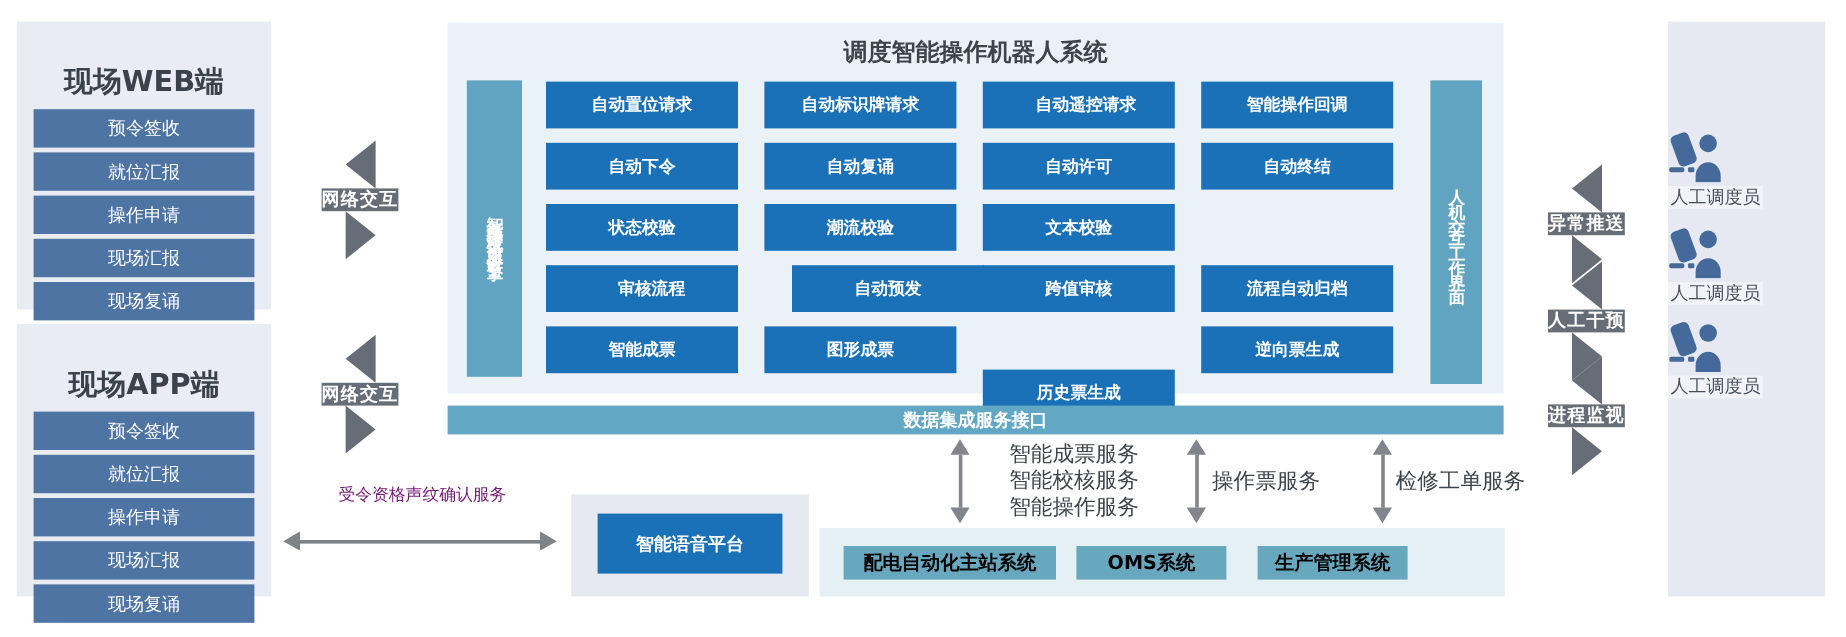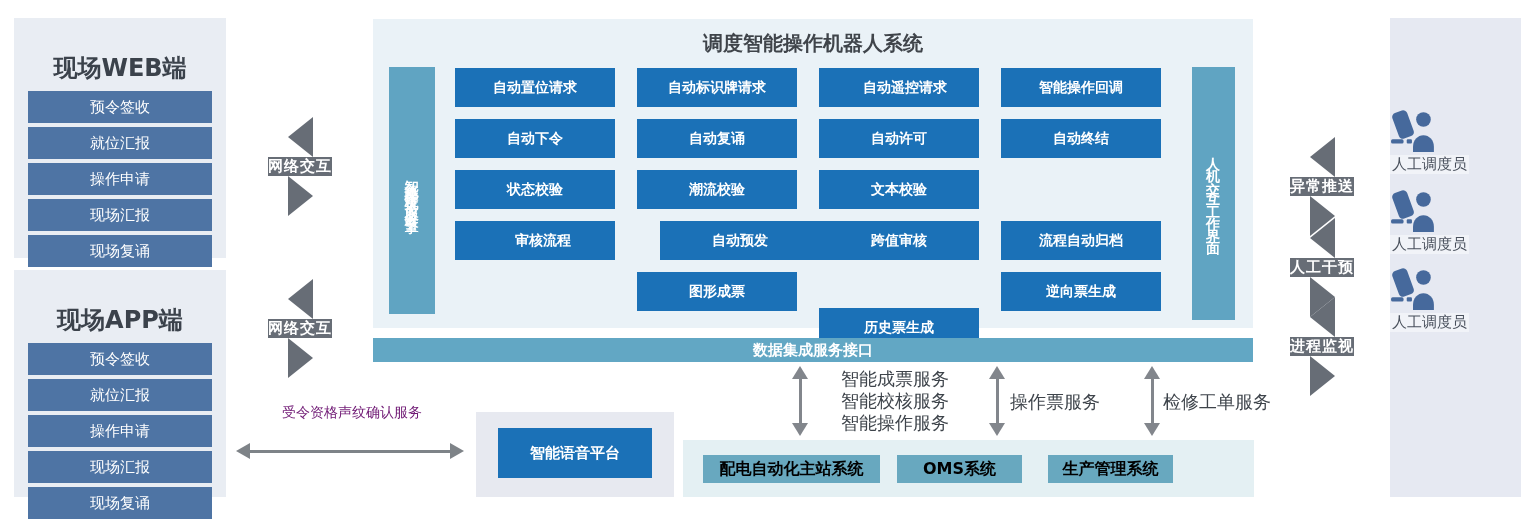--- a/index.html
+++ b/index.html
@@ -118,20 +118,21 @@
 
   <div class="btn" style="left:455px; top:170px;">状态校验</div>
   <div class="btn" style="left:637px; top:170px;">潮流校验</div>
   <div class="btn" style="left:819px; top:170px;">文本校验</div>
 
   <div class="btn" style="left:455px; top:221px;padding-left:16px;">审核流程</div>
   <div class="btn" style="left:660px; top:221px;">自动预发</div>
   <div class="btn" style="left:819px; top:221px;">跨值审核</div>
   <div class="btn" style="left:1001px; top:221px;">流程自动归档</div>
 
+  <div class="btn" style="left:455px; top:272px;">智能成票</div>
   <div class="btn" style="left:637px; top:272px;">图形成票</div>
   <div class="btn" style="left:819px; top:272px;margin-top:36px;">历史票生成</div>
   <div class="btn" style="left:1001px; top:272px;">逆向票生成</div>
 
   <div class="vbar" style="left:1192px; top:67px; width:43px; height:253px;">
     <span class="vtext" style="letter-spacing:12px;">人机交互工作界面</span>
   </div>
 
   <div class="data-bar">数据集成服务接口</div>
 

